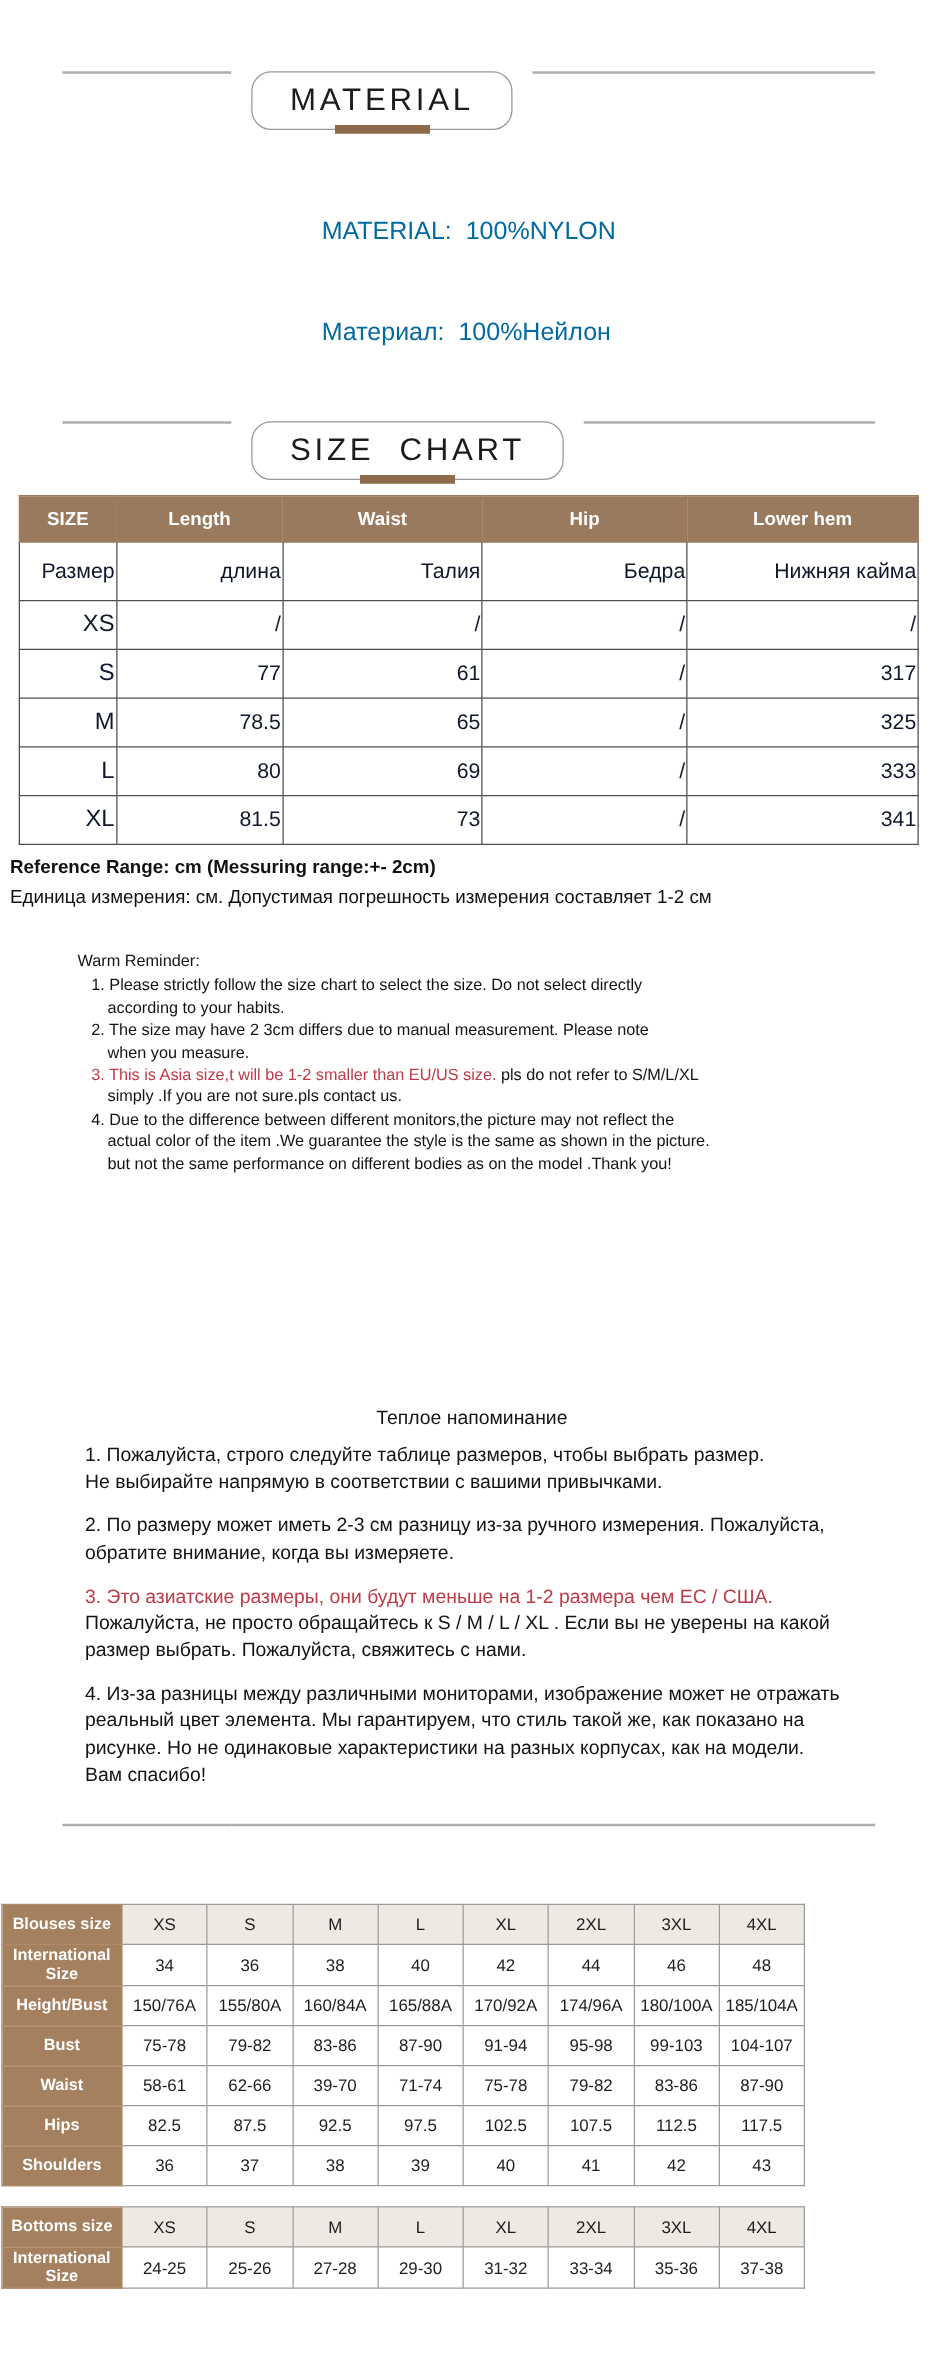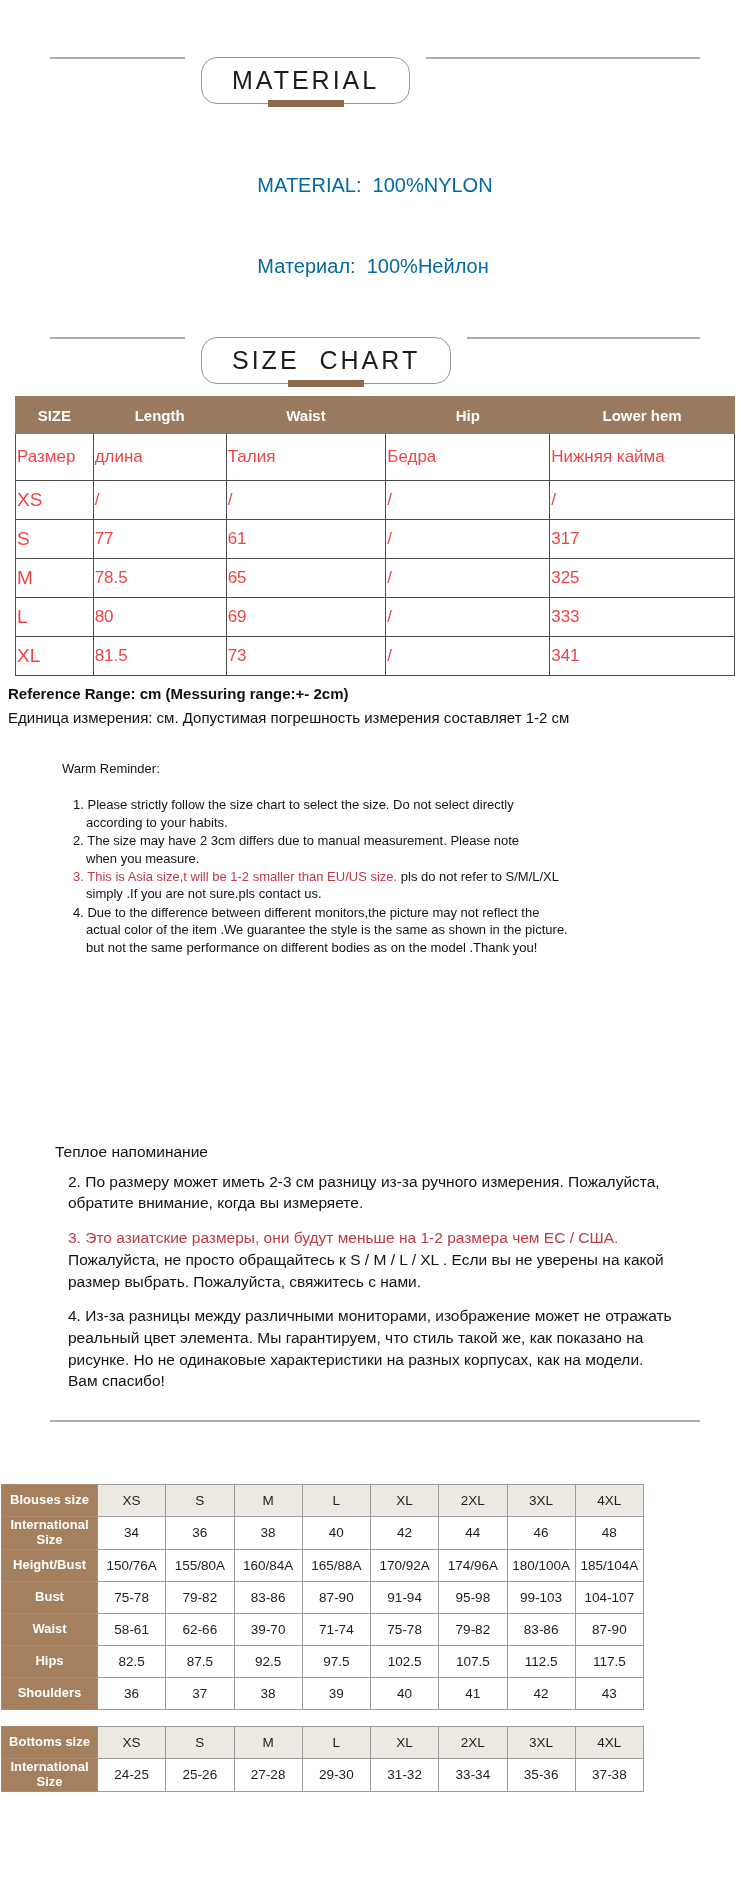--- a/index.html
+++ b/index.html
@@ -28,34 +28,34 @@
   .h-box.bar-small::after{width:38px;}
   #h-material{margin-top:57px;}
   #h-sizechart{margin-top:30px;}
   #h-sizerec{margin-top:28px;}
   
   .mat-info{margin:14px auto 0;width:fit-content;text-align:left;
     font-size:20px;line-height:27px;white-space:pre;color:#0369a1;}
   
   table.size-chart{border-collapse:collapse;width:720px;margin:12px 1px 0 15px;border:1px solid #4d4d4d;}
   .size-chart th{background:#9a7a5e;color:#fff;font-weight:bold;font-size:15px;height:34px;border:1px solid #9a7a5e;}
-  .size-chart td{border:1px solid #4d4d4d;text-align:left;font-size:17px;height:36px;color:#ef4444;}
+  .size-chart td{border:1px solid #4d4d4d;text-align:right;font-size:17px;height:36px;color:#0f172a;}
   .size-chart tr.sc-sub td{height:44px;}
   .size-chart td.first-col{font-size:19px;}
   .sc-col1{width:10.8%;}.sc-col2{width:18.5%;}.sc-col3{width:22.2%;}.sc-col4{width:22.8%;}.sc-col5{width:25.7%;}
   
   .ref-bold{font-weight:bold;font-size:15px;margin:9px 0 0 8px;}
   .ref-ru{font-size:15px;margin:7px 0 0 8px;}
   
   .red{color:#bf3a47;}
   .rem-en{margin:34px 0 0 62px;width:625px;font-size:13px;line-height:1.34;color:#131313;}
-  .rem-en .rem-title{margin-bottom:19px;}
+  .rem-en .rem-title{margin-bottom:2px;}
   .rem-en .rem-item{white-space:pre-wrap;padding-left:24px;text-indent:-13px;margin:1px 0;}
   .rem-ru{margin:185px 0 0 55px;width:645px;font-size:15.5px;line-height:1.4;color:#131313;}
-  .rem-ru .rem-title{margin-bottom:8px;}
+  .rem-ru .rem-title{margin-bottom:8px;text-align:center;}
   .rem-ru .rem-item{white-space:pre-wrap;padding-left:13px;margin:0 0 13px 0;}
   
   table.rec-table{border-collapse:collapse;table-layout:fixed;width:643px;margin-left:1px;border:1px solid #4d4d4d;}
   .rec-table td{border:1px solid #9b9b9b;text-align:center;font-size:13.5px;height:29px;color:#1d1d1d;background:#fff;padding:1px 2px;}
   .rec-table td.label-col{background:#a5805f;color:#fff;font-weight:bold;font-size:13px;line-height:1.15;border-color:#b08b6b;}
   .rec-table td.shaded{background:#edeae3;}
   .rec-col-label{width:96px;}
   #blouses-table{margin-top:62px;}
   #bottoms-table{margin-top:16px;}
 </style>
@@ -154,20 +154,22 @@
 simply .If you are not sure.pls contact us.</span></div>
       <div class="rem-item"><span>4. </span><span>Due to the difference between different monitors,the picture may not reflect the
 actual color of the item .We guarantee the style is the same as shown in the picture.
 but not the same performance on different bodies as on the model .Thank you!</span></div>
     </div>
 </div>
 
 <div class="rem-ru">
   <div class="rem-title">Теплое напоминание</div>
   <div>
+      <div class="rem-item"><span>1. </span><span>Пожалуйста, строго следуйте таблице размеров, чтобы выбрать размер.
+Не выбирайте напрямую в соответствии с вашими привычками.</span></div>
       <div class="rem-item"><span>2. </span><span>По размеру может иметь 2-3 см разницу из-за ручного измерения. Пожалуйста,
 обратите внимание, когда вы измеряете.</span></div>
       <div class="rem-item"><span class="red">3. </span><span class="red">Это азиатские размеры, они будут меньше на 1-2 размера чем ЕС / США.</span><span>
 Пожалуйста, не просто обращайтесь к S / M / L / XL . Если вы не уверены на какой
 размер выбрать. Пожалуйста, свяжитесь с нами.</span></div>
       <div class="rem-item"><span>4. </span><span>Из-за разницы между различными мониторами, изображение может не отражать
 реальный цвет элемента. Мы гарантируем, что стиль такой же, как показано на
 рисунке. Но не одинаковые характеристики на разных корпусах, как на модели.
 Вам спасибо!</span></div>
     </div>

